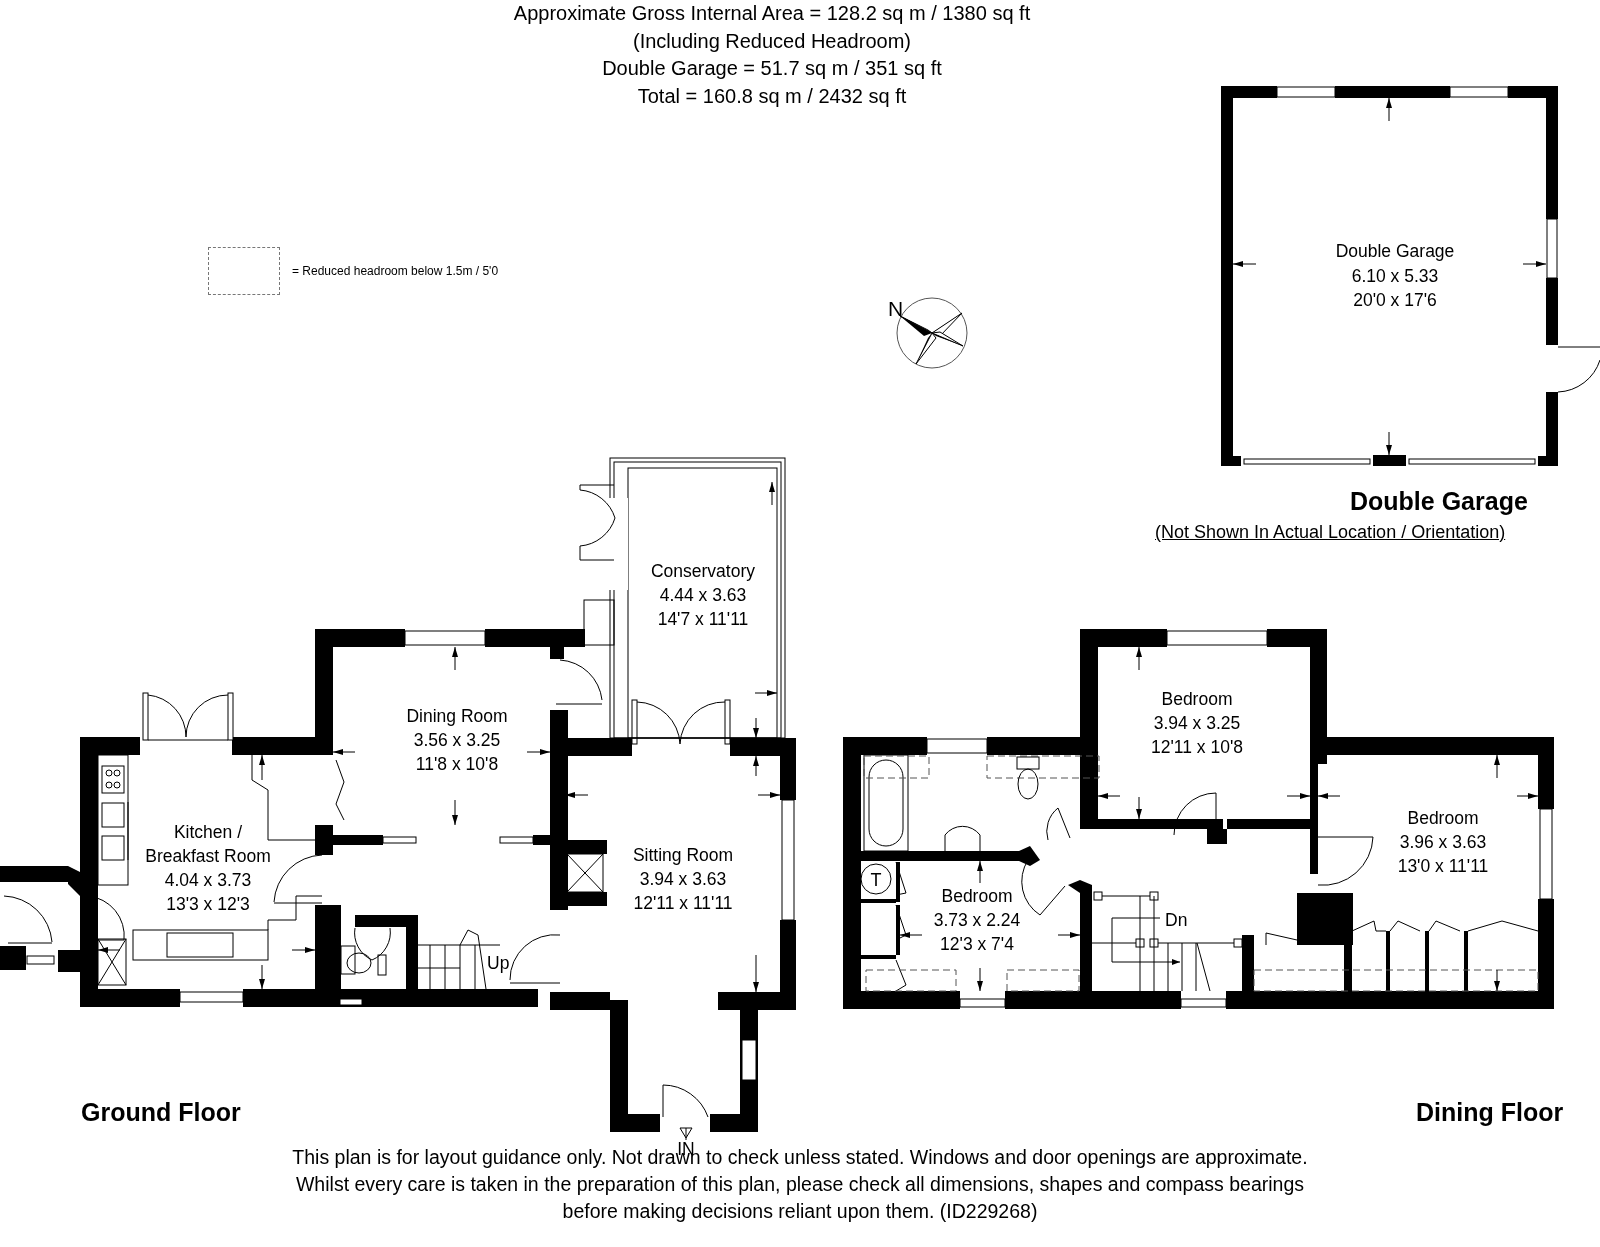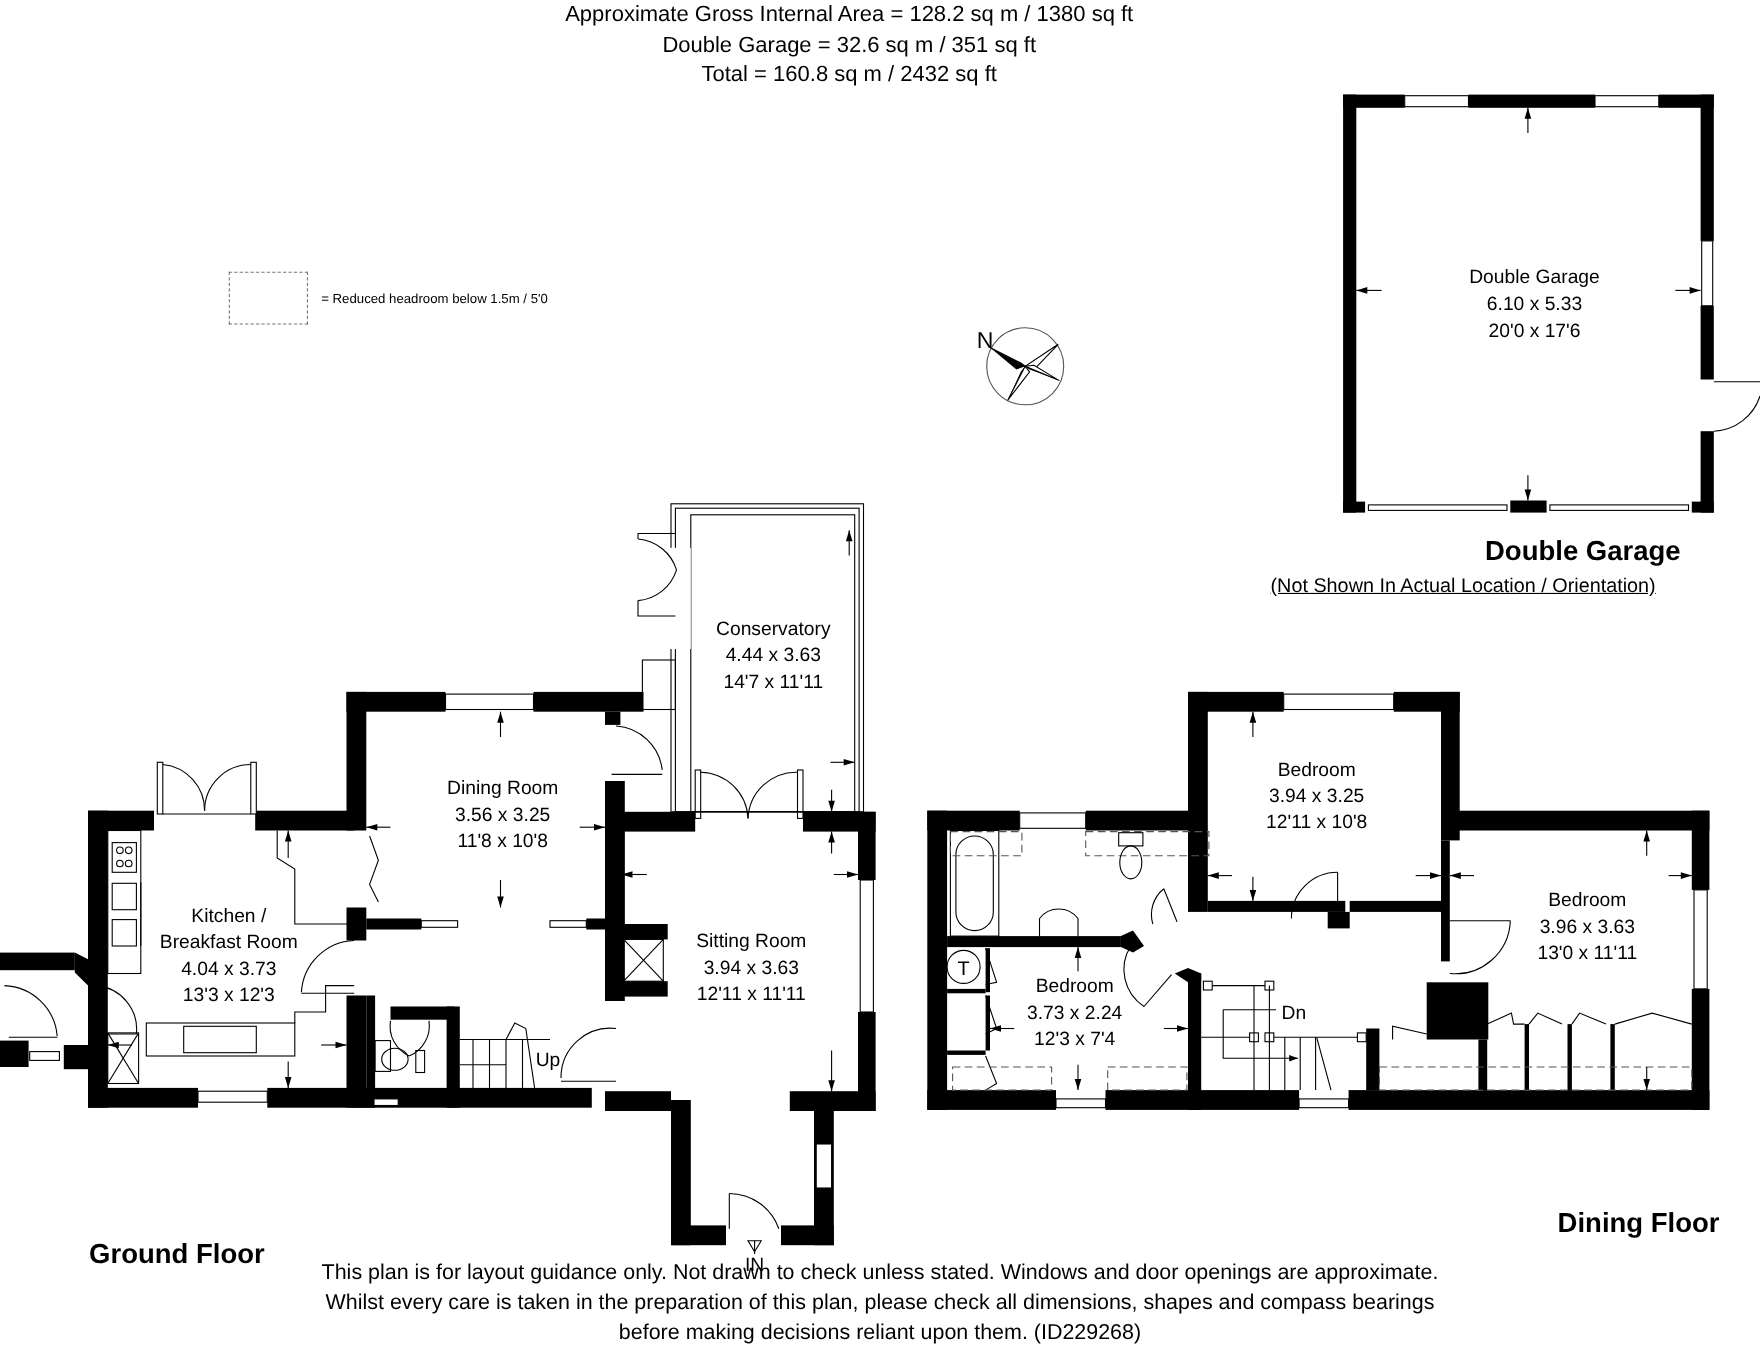--- a/index.html
+++ b/index.html
@@ -19,21 +19,22 @@
   .thin { fill: none; stroke: #000; stroke-width: 1; }
   .glaze { fill: #fff; stroke: #000; stroke-width: 1; }
   .dash { fill: none; stroke: #555; stroke-width: 1; stroke-dasharray: 7 4; }
   .arrow { stroke: #000; stroke-width: 1; fill: none; }
 </style>
 </head>
 <body>
 
 <div class="hdr hdr-block">
   <div>Approximate Gross Internal Area = 128.2 sq m / 1380 sq ft</div>
-  <div>Double Garage = 32.6 sq m / 351 sq ft</div>
+  <div>(Including Reduced Headroom)</div>
+  <div>Double Garage = 51.7 sq m / 351 sq ft</div>
   <div>Total = 160.8 sq m / 2432 sq ft</div>
 </div>
 
 <div class="legend">
   <div class="legend-box"></div>
   <span class="legend-text">= Reduced headroom below 1.5m / 5'0</span>
 </div>
 
 <svg class="plan" width="1600" height="1247" viewBox="0 0 1600 1247">
 
@@ -387,20 +388,20 @@
 
     <text class="room-label" x="977" y="902">Bedroom</text>
     <text class="room-label" x="977" y="926">3.73 x 2.24</text>
     <text class="room-label" x="977" y="950">12'3 x 7'4</text>
   </g>
 </svg>
 
 <div class="floor-title" style="left:1350px; top:487px;">Double Garage</div>
 <div class="sub-note" style="left:1155px; top:522px;">(Not Shown In Actual Location / Orientation)</div>
 
-<div class="floor-title" style="left:81px; top:1098px;margin-top:28px;">Ground Floor</div>
+<div class="floor-title" style="left:81px; top:1098px;">Ground Floor</div>
 <div class="floor-title" style="left:1416px; top:1098px;">Dining Floor</div>
 
 <div class="disclaimer">
   <div>This plan is for layout guidance only. Not drawn to check unless stated. Windows and door openings are approximate.</div>
   <div>Whilst every care is taken in the preparation of this plan, please check all dimensions, shapes and compass bearings</div>
   <div>before making decisions reliant upon them. (ID229268)</div>
 </div>
 
 </body></html>

